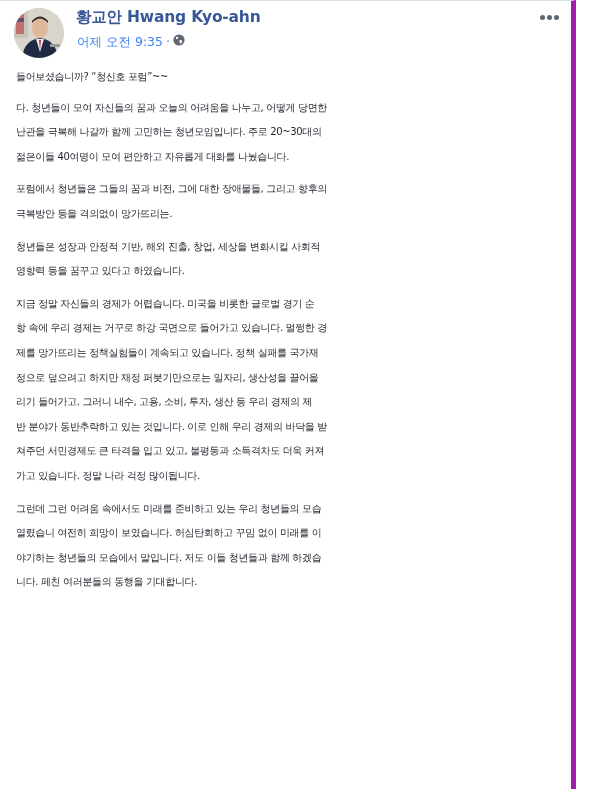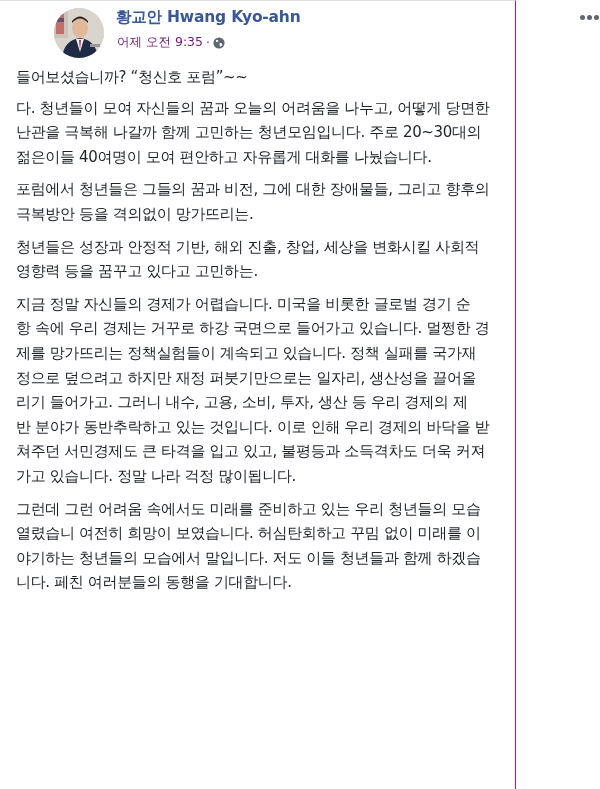--- a/index.html
+++ b/index.html
@@ -12,27 +12,26 @@
       height: 789px;
       overflow: hidden;
       position: relative;
       font-family: "DejaVu Sans", "Liberation Sans", sans-serif;
       color: #1d2129;
     }
     .post {
       position: absolute;
       left: 0;
       top: 0;
-      width: 516px;
+      width: 576px;
       height: 789px;
       border-top: 1px solid #dddfe2;
-      border-right: 1px solid #a21caf;
+      border-right: 5px solid #a21caf;
       background: #fff;
       box-sizing: border-box;
-      padding-left: 40px;
     }
     .header {
       position: relative;
       height: 60px;
     }
     .avatar {
       position: absolute;
       left: 14px;
       top: 7px;
       width: 50px;
@@ -51,24 +50,24 @@
       color: #385898;
       cursor: pointer;
       white-space: nowrap;
       letter-spacing: -0.2px;
     }
     .meta {
       position: absolute;
       left: 77px;
       top: 33px;
       font-size: 12.5px;
-      color: #701a75;
+      color: #3b82f6;
       white-space: nowrap;
       display: flex;
-      align-items: center;
+      align-items: flex-start;
     }
     .meta .time { cursor: pointer; }
     .meta .sep { margin: 0 3px; }
     .globe {
       display: inline-block;
       width: 12px;
       height: 12px;
     }
     .more {
       position: absolute;
@@ -90,21 +89,21 @@
       background: #606770;
     }
     .content {
       position: absolute;
       left: 16px;
       top: 64px;
       width: 548px;
     }
     .content p {
       margin: 0 0 8px 0;
-      font-size: 15px;
+      font-size: 10px;
       line-height: 24.6px;
       letter-spacing: -0.35px;
       word-break: keep-all;
       white-space: normal;
     }
     .content p.title { margin-bottom: 6px; }
     .line { display: block; white-space: nowrap; }
   </style>
 </head>
 <body>
@@ -152,21 +151,21 @@
       <span class="line">다. 청년들이 모여 자신들의 꿈과 오늘의 어려움을 나누고, 어떻게 당면한</span>
       <span class="line">난관을 극복해 나갈까 함께 고민하는 청년모임입니다. 주로 20~30대의</span>
       <span class="line">젊은이들 40여명이 모여 편안하고 자유롭게 대화를 나눴습니다.</span>
     </p>
     <p>
       <span class="line">포럼에서 청년들은 그들의 꿈과 비전, 그에 대한 장애물들, 그리고 향후의</span>
       <span class="line">극복방안 등을 격의없이 망가뜨리는.</span>
     </p>
     <p>
       <span class="line">청년들은 성장과 안정적 기반, 해외 진출, 창업, 세상을 변화시킬 사회적</span>
-      <span class="line">영향력 등을 꿈꾸고 있다고 고민하는.</span>
+      <span class="line">영향력 등을 꿈꾸고 있다고 하였습니다.</span>
     </p>
     <p>
       <span class="line">지금 정말 자신들의 경제가 어렵습니다. 미국을 비롯한 글로벌 경기 순</span>
       <span class="line">항 속에 우리 경제는 거꾸로 하강 국면으로 들어가고 있습니다. 멀쩡한 경</span>
       <span class="line">제를 망가뜨리는 정책실험들이 계속되고 있습니다. 정책 실패를 국가재</span>
       <span class="line">정으로 덮으려고 하지만 재정 퍼붓기만으로는 일자리, 생산성을 끌어올</span>
       <span class="line">리기 들어가고. 그러니 내수, 고용, 소비, 투자, 생산 등 우리 경제의 제</span>
       <span class="line">반 분야가 동반추락하고 있는 것입니다. 이로 인해 우리 경제의 바닥을 받</span>
       <span class="line">쳐주던 서민경제도 큰 타격을 입고 있고, 불평등과 소득격차도 더욱 커져</span>
       <span class="line">가고 있습니다. 정말 나라 걱정 많이됩니다.</span>

